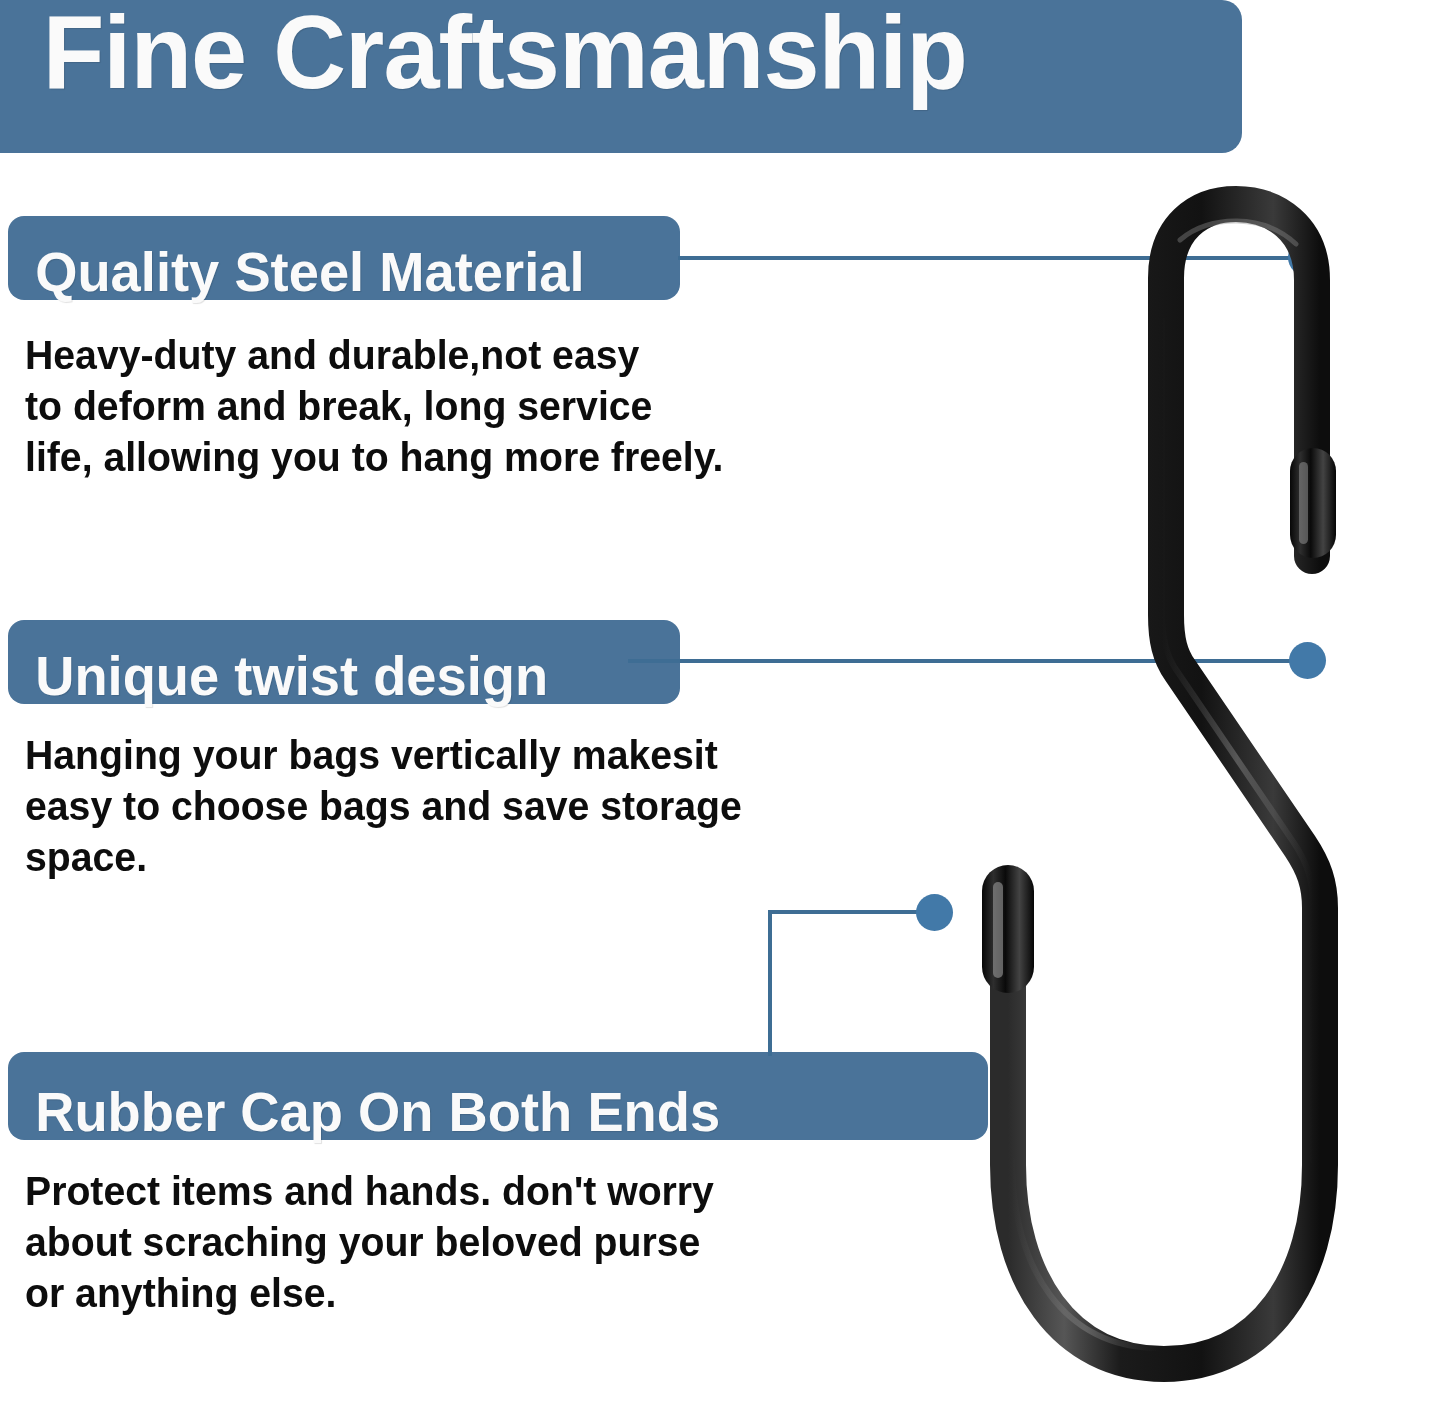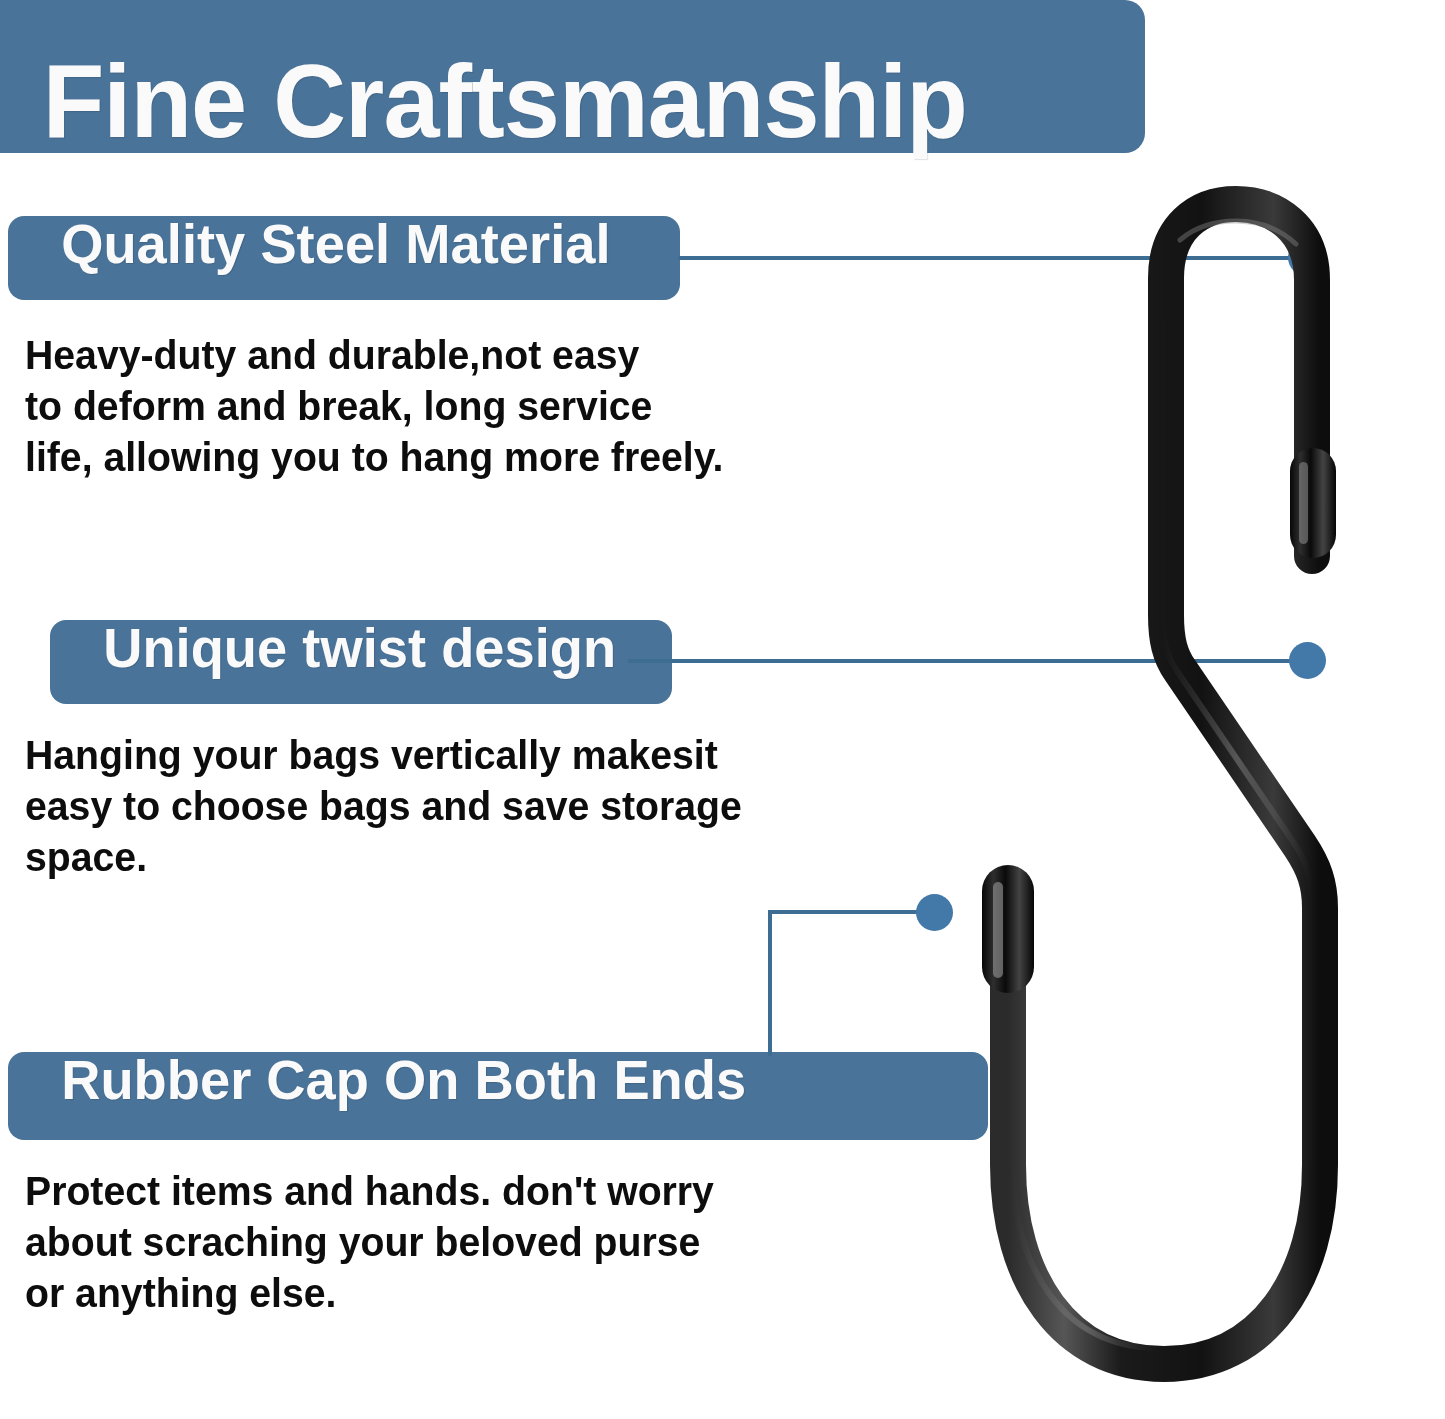--- a/index.html
+++ b/index.html
@@ -14,27 +14,27 @@
     background: #ffffff;
     overflow: hidden;
     font-family: "Liberation Sans", sans-serif;
   }
 
   
   .title-banner {
     position: absolute;
     left: 0;
     top: 0;
-    width: 1145px;
+    width: 1242px;
     height: 153px;
     background: #4A7399;
     border-radius: 0 20px 20px 0;
     box-sizing: border-box;
     display: flex;
-    align-items: flex-end;
+    align-items: flex-start;
   }
   .title-text {
     color: #FAFAFA;
     font-family: "Liberation Sans Narrow", "Liberation Sans", sans-serif;
     font-size: 104px;
     font-weight: bold;
     letter-spacing: -1px;
     padding-left: 44px;
     line-height: 1;
     transform: scaleX(0.97);
@@ -42,39 +42,38 @@
     white-space: nowrap;
     text-shadow: 1px 1px 1px rgba(0,0,0,0.12);
   }
 
   
   .badge {
     position: absolute;
     background: #4A7399;
     border-radius: 16px;
     display: flex;
-    align-items: flex-start;
+    align-items: flex-end;
     box-sizing: border-box;
-    padding-left: 26px;
   }
   .badge-text {
     color: #FAFAFA;
     font-family: "Liberation Sans Narrow", "Liberation Sans", sans-serif;
     font-size: 56px;
     font-weight: bold;
     white-space: nowrap;
     line-height: 1;
     padding: 0 28px;
     transform: scaleX(0.97);
     transform-origin: left center;
     text-shadow: 1px 1px 1px rgba(0,0,0,0.12);
   }
 
   #badge-1 { left: 8px;  top: 216px;  width: 672px; height: 84px; }
-  #badge-2 { left: 8px;  top: 620px;  width: 622px; height: 84px; margin-left: 42px; }
+  #badge-2 { left: 8px;  top: 620px;  width: 672px; height: 84px; }
   #badge-3 { left: 8px;  top: 1052px; width: 980px; height: 88px; }
 
   
   .body-text {
     position: absolute;
     color: #0d0d0d;
     font-family: "Liberation Sans Narrow", "Liberation Sans", sans-serif;
     font-size: 40px;
     font-weight: bold;
     line-height: 1.28;

